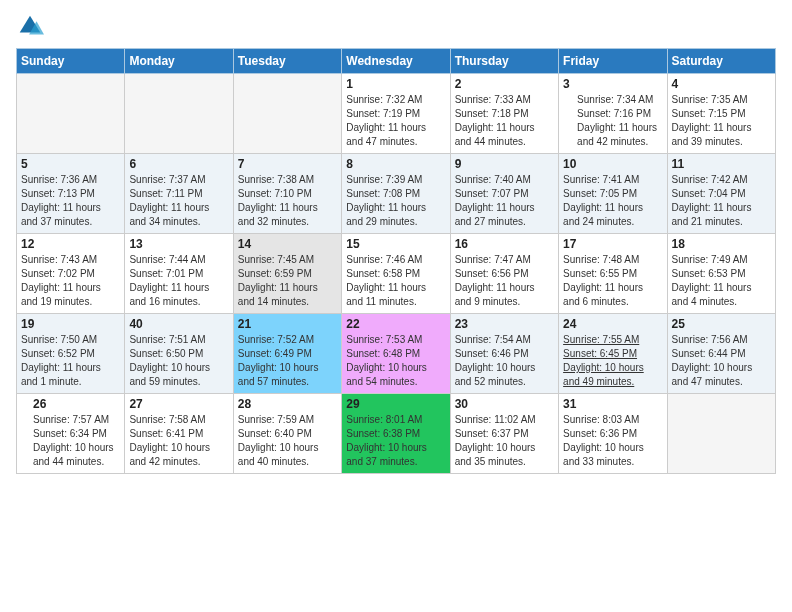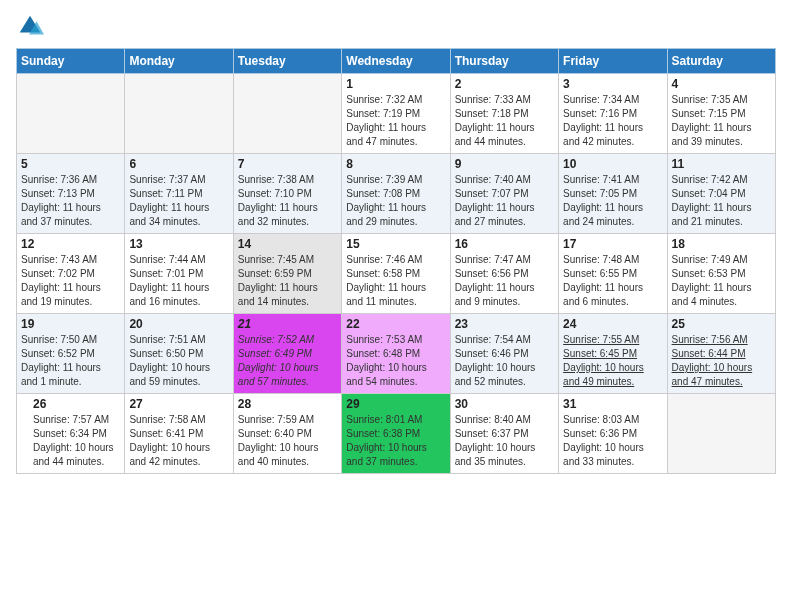--- a/index.html
+++ b/index.html
@@ -150,21 +150,21 @@
           </td>
           <td style="background: rgb(255, 255, 255);">
             <span class="day-num">2</span>
             <div class="day-info" style="white-space: pre-line;">Sunrise: 7:33 AM
 Sunset: 7:18 PM
 Daylight: 11 hours
 and 44 minutes.</div>
           </td>
           <td style="background: rgb(255, 255, 255);">
             <span class="day-num">3</span>
-            <div class="day-info" style="white-space: pre-line;">Sunrise: 7:34 AM
+            <div class="day-info" style="white-space: pre-line; margin-left: 14px;">Sunrise: 7:34 AM
 Sunset: 7:16 PM
 Daylight: 11 hours
 and 42 minutes.</div>
           </td>
           <td style="background: rgb(255, 255, 255);">
             <span class="day-num">4</span>
             <div class="day-info" style="white-space: pre-line;">Sunrise: 7:35 AM
 Sunset: 7:15 PM
 Daylight: 11 hours
 and 39 minutes.</div>
@@ -274,27 +274,27 @@
         </tr>
         <tr>
           <td style="background: rgb(237, 243, 248);">
             <span class="day-num">19</span>
             <div class="day-info" style="white-space: pre-line;">Sunrise: 7:50 AM
 Sunset: 6:52 PM
 Daylight: 11 hours
 and 1 minute.</div>
           </td>
           <td style="background: rgb(237, 243, 248);">
-            <span class="day-num">20</span>
+            <span class="day-num">40</span>
             <div class="day-info" style="white-space: pre-line;">Sunrise: 7:51 AM
 Sunset: 6:50 PM
 Daylight: 10 hours
 and 59 minutes.</div>
           </td>
-          <td style="background: #d946ef; font-style: italic;">
+          <td style="background: #7dd3fc;">
             <span class="day-num">21</span>
             <div class="day-info" style="white-space: pre-line;">Sunrise: 7:52 AM
 Sunset: 6:49 PM
 Daylight: 10 hours
 and 57 minutes.</div>
           </td>
           <td style="background: #f0abfc;">
             <span class="day-num">22</span>
             <div class="day-info" style="white-space: pre-line;">Sunrise: 7:53 AM
 Sunset: 6:48 PM
@@ -310,21 +310,21 @@
           </td>
           <td style="background: rgb(237, 243, 248);">
             <span class="day-num">24</span>
             <div class="day-info" style="white-space: pre-line; text-decoration: underline;">Sunrise: 7:55 AM
 Sunset: 6:45 PM
 Daylight: 10 hours
 and 49 minutes.</div>
           </td>
           <td style="background: rgb(237, 243, 248);">
             <span class="day-num">25</span>
-            <div class="day-info" style="white-space: pre-line; text-decoration: underline;">Sunrise: 7:56 AM
+            <div class="day-info" style="white-space: pre-line;">Sunrise: 7:56 AM
 Sunset: 6:44 PM
 Daylight: 10 hours
 and 47 minutes.</div>
           </td>
         </tr>
         <tr>
           <td style="background: rgb(255, 255, 255); padding-left: 16px;">
             <span class="day-num">26</span>
             <div class="day-info" style="white-space: pre-line;">Sunrise: 7:57 AM
 Sunset: 6:34 PM
@@ -347,21 +347,21 @@
           </td>
           <td style="background: #22c55e;">
             <span class="day-num">29</span>
             <div class="day-info" style="white-space: pre-line;">Sunrise: 8:01 AM
 Sunset: 6:38 PM
 Daylight: 10 hours
 and 37 minutes.</div>
           </td>
           <td style="background: rgb(255, 255, 255);">
             <span class="day-num">30</span>
-            <div class="day-info" style="white-space: pre-line;">Sunrise: 8:40 AM
+            <div class="day-info" style="white-space: pre-line;">Sunrise: 11:02 AM
 Sunset: 6:37 PM
 Daylight: 10 hours
 and 35 minutes.</div>
           </td>
           <td style="background: rgb(255, 255, 255);">
             <span class="day-num">31</span>
             <div class="day-info" style="white-space: pre-line;">Sunrise: 8:03 AM
 Sunset: 6:36 PM
 Daylight: 10 hours
 and 33 minutes.</div>

